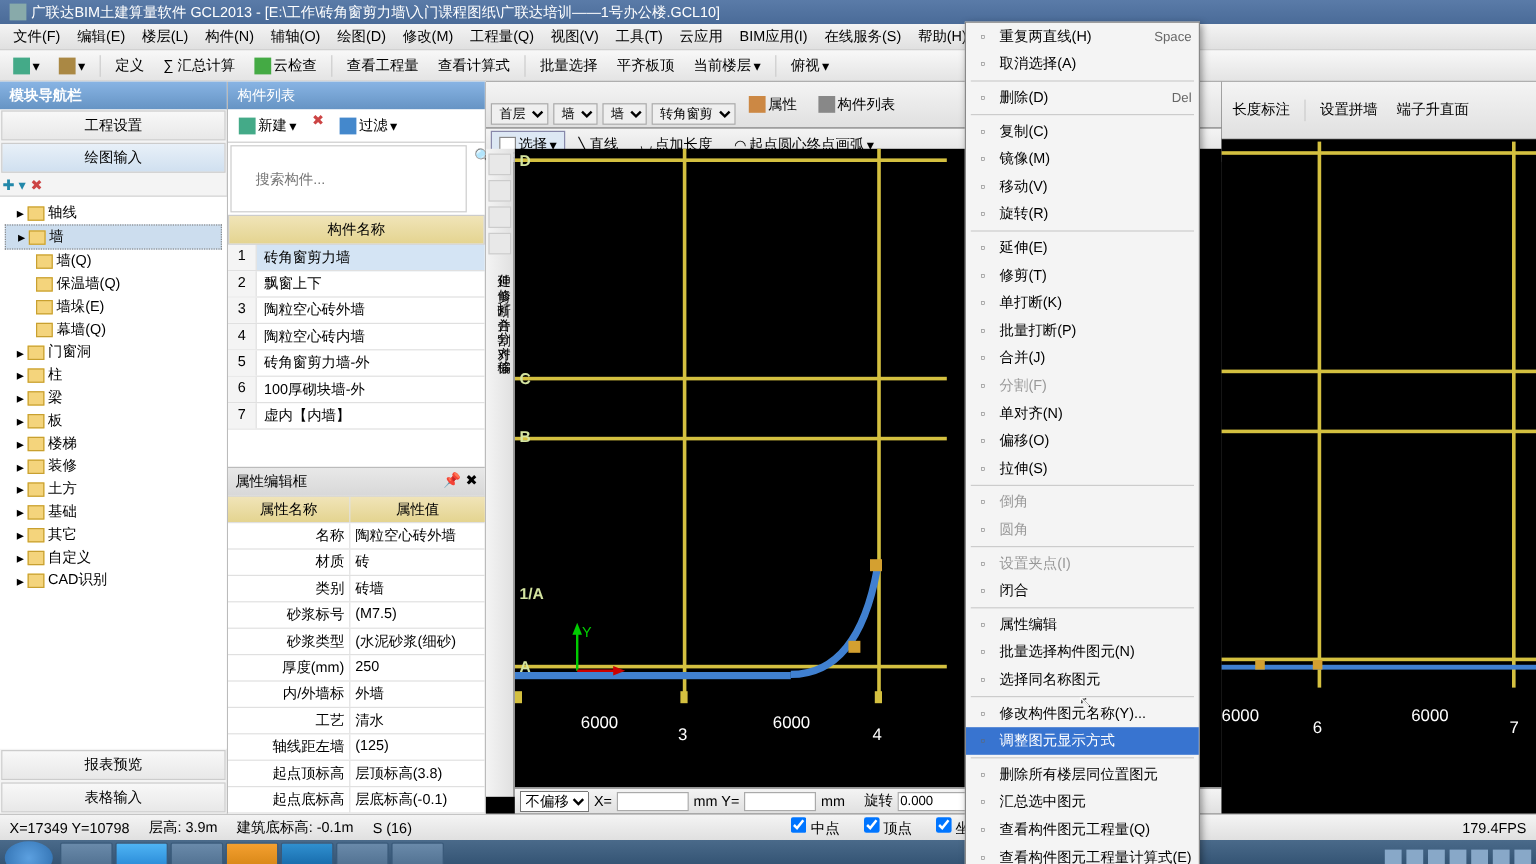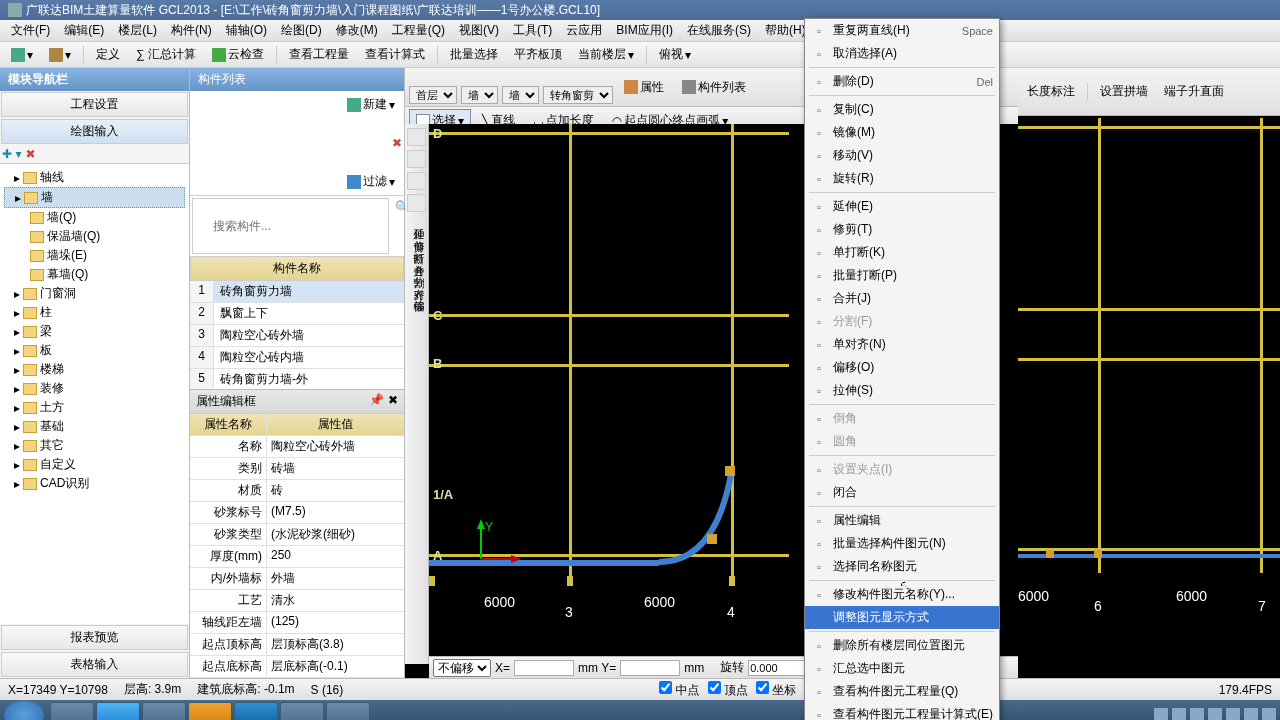--- a/index.html
+++ b/index.html
@@ -23,35 +23,35 @@
 .tab-btn { background: linear-gradient(#f8f8f8,#e8e8e8); border: 1px solid #ccc; padding: 3px; text-align: center; margin: 1px; }
 .tree { flex: 1; overflow: auto; padding: 4px; background: #fff; }
 .tree-item { padding: 1px 0 1px 16px; display: flex; align-items: center; gap: 3px; }
 .tree-item.l1 { padding-left: 10px; }
 .tree-item.l2 { padding-left: 26px; }
 .tree-item.sel { background: #cde; border: 1px dotted #888; }
 .folder { width: 14px; height: 12px; background: #f4d47c; border: 1px solid #c8a030; }
 
 .mid-panel { width: 215px; background: #fff; border-right: 1px solid #bbb; display: flex; flex-direction: column; }
 .mid-header { background: linear-gradient(#88b4e4,#6694c4); color: #fff; padding: 3px 8px; }
-.mid-tb { padding: 2px; display: flex; align-items: flex-end; gap: 20px; border-bottom: 1px solid #ccc; flex-direction: column; }
+.mid-tb { padding: 2px; display: flex; align-items: flex-start; gap: 6px; border-bottom: 1px solid #ccc; }
 .search-row { padding: 2px; display: flex; }
 .search-row input { flex: 1; border: 1px solid #ccc; padding: 20px; }
 .list-header { background: linear-gradient(#f0e4b8,#e4d490); padding: 3px; text-align: center; border: 1px solid #ccc; }
 .list-row { display: flex; border-bottom: 1px solid #e0e0e0; }
 .list-row.sel { background: #d4e4f4; }
 .list-num { width: 24px; text-align: center; background: #f4f4f4; border-right: 1px solid #e0e0e0; padding: 2px; }
 .list-txt { flex: 1; padding: 2px 6px; }
 
 .prop-panel { border-top: 1px solid #bbb; display: flex; flex-direction: column; }
 .prop-header { background: linear-gradient(#e8e8e8,#d8d8d8); padding: 3px 6px; display: flex; justify-content: space-between; border-bottom: 1px solid #ccc; }
 .prop-table { overflow: auto; }
 .prop-row { display: flex; border-bottom: 1px solid #e0e0e0; }
 .prop-row.hdr { background: linear-gradient(#f0e4b8,#e4d490); }
-.prop-k { width: 77px; padding: 2px 4px; border-right: 1px solid #e0e0e0; text-align: right; }
+.prop-k { width: 102px; padding: 2px 4px; border-right: 1px solid #e0e0e0; text-align: right; }
 .prop-row.hdr .prop-k, .prop-row.hdr .prop-v { text-align: center; }
 .prop-v { flex: 1; padding: 2px 4px; }
 
 .canvas-area { flex: 1; display: flex; flex-direction: column; background: #000; position: relative; }
 .canvas-tb { background: linear-gradient(#f4f4f4,#e0e0e0); padding: 2px 4px; display: flex; align-items: center; gap: 4px; border-bottom: 1px solid #bbb; }
 .canvas-tb select, .canvas-tb input { border: 1px solid #aaa; padding: 1px 2px; font-size: 11px; margin-top: 16px; }
 .vtool { position: absolute; left: 0; top: 56px; width: 24px; background: linear-gradient(90deg,#f4f4f4,#e0e0e0); height: 540px; border-right: 1px solid #bbb; display: flex; flex-direction: column; gap: 4px; padding: 4px 2px; z-index: 5; }
 .vtool-btn { height: 18px; background: #e8e8e8; border: 1px solid #ccc; }
 .canvas { position: absolute; left: 24px; top: 56px; right: 0; bottom: 22px; background: #000; }
 .gridline { position: absolute; background: #d4c040; }
@@ -69,21 +69,21 @@
 .cm-item.dis { color: #999; }
 .cm-sep { height: 1px; background: #ccc; margin: 2px 4px; }
 .cm-ico { width: 16px; height: 14px; display: inline-flex; align-items: center; justify-content: center; color: #666; font-size: 11px; }
 .cm-txt { flex: 1; }
 .cm-short { color: #666; font-size: 11px; }
 
 .right-canvas { width: 262px; background: #000; position: relative; }
 
 .status-bar { height: 22px; background: linear-gradient(#f4f4f4,#e0e0e0); display: flex; align-items: center; padding: 0 8px; border-top: 1px solid #bbb; gap: 16px; font-size: 11px; }
 .status-bar .fps { margin-left: auto; }
-.status-chk { display: flex; gap: 8px; margin-left: 300px; align-items: center;}
+.status-chk { display: flex; gap: 20px; margin-left: 300px; align-items: center;}
 
 .taskbar { height: 30px; background: linear-gradient(#4a6a8a,#2a4a6a); display: flex; align-items: center; padding: 0 4px; gap: 2px; }
 .task-btn { width: 44px; height: 26px; background: linear-gradient(#6a8aaa,#4a6a8a); border: 1px solid #3a5a7a; border-radius: 2px; }
 .start-btn { width: 40px; height: 28px; background: radial-gradient(circle,#5ca0e0,#3070b0); border-radius: 50%; margin-right: 4px; }
 .tray { margin-left: auto; display: flex; gap: 4px; align-items: center; color: #fff; font-size: 10px; }
 .tray-ico { width: 14px; height: 14px; background: #88a8c8; }
 
 .cursor { position: absolute; left: 898px; top: 576px; z-index: 200; color: #fff; font-size: 14px; pointer-events: none; }
 .cursor::before { content: "↖"; color: #fff; text-shadow: 1px 1px 0 #000; }
 
@@ -231,26 +231,26 @@
       <div class="prop-row hdr">
         <div class="prop-k">属性名称</div>
         <div class="prop-v">属性值</div>
       </div>
       <div class="prop-table" id="proptable">
           <div class="prop-row">
             <div class="prop-k">名称</div>
             <div class="prop-v">陶粒空心砖外墙</div>
           </div>
           <div class="prop-row">
+            <div class="prop-k">材质</div>
+            <div class="prop-v">砖</div>
+          </div>
+          <div class="prop-row">
             <div class="prop-k">类别</div>
             <div class="prop-v">砖墙</div>
-          </div>
-          <div class="prop-row">
-            <div class="prop-k">材质</div>
-            <div class="prop-v">砖</div>
           </div>
           <div class="prop-row">
             <div class="prop-k">砂浆标号</div>
             <div class="prop-v">(M7.5)</div>
           </div>
           <div class="prop-row">
             <div class="prop-k">砂浆类型</div>
             <div class="prop-v">(水泥砂浆(细砂)</div>
           </div>
           <div class="prop-row">

